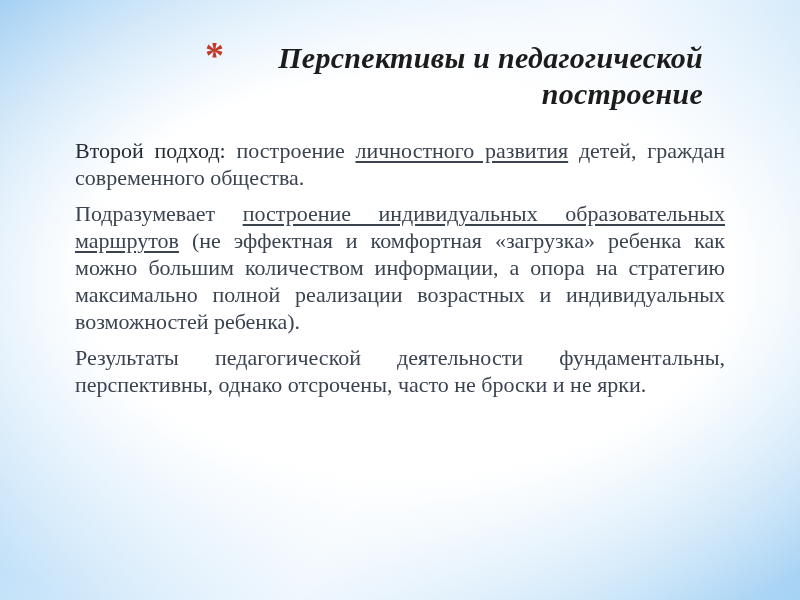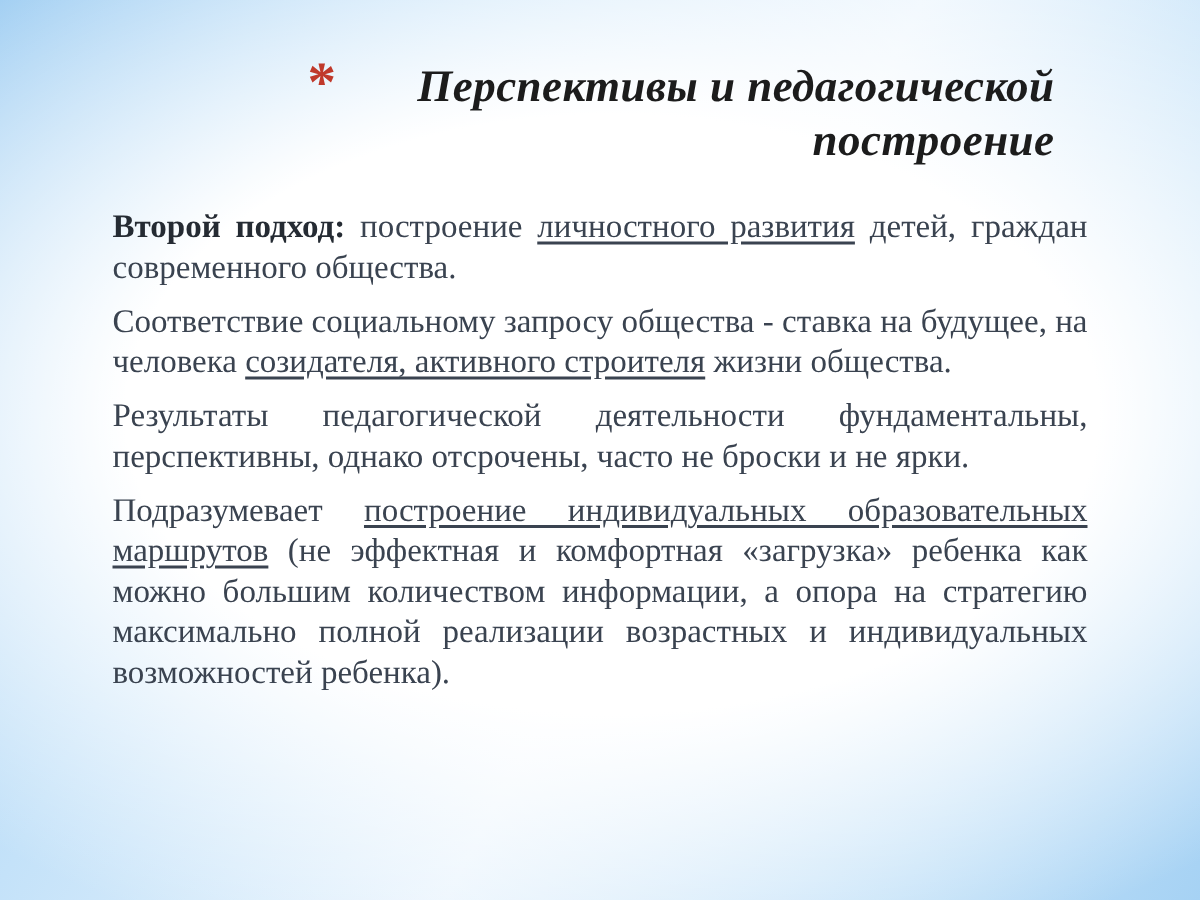--- a/index.html
+++ b/index.html
@@ -48,21 +48,21 @@
     width: 650px;
     font-size: 22px;
     line-height: 27px;
     text-align: justify;
     color: #3a4350;
   }
   .body-block p {
     margin: 0 0 9px 0;
   }
   .lead-bold {
-    font-weight: bold;
+    font-weight: normal;
     color: #252b33;
   }
   .body-block u {
     text-decoration: underline;
     text-underline-offset: 3px;
     text-decoration-thickness: 1.5px;
   }
 </style>
 </head>
 <body>
@@ -74,27 +74,24 @@
     <div>Перспективы и педагогической</div>
     <div>построение</div>
   </div>
 
   <div class="body-block">
 
     <p>
       <span class="lead-bold">Второй подход:</span><span> построение </span><u>личностного развития</u><span> детей, граждан современного общества.</span>
     </p>
 
+
     <p>
-      <span>Соответствие социальному запросу общества - ставка на будущее, на человека </span><u>созидателя, активного строителя</u><span> жизни общества.</span>
+      <span>Подразумевает </span><u>построение индивидуальных образовательных маршрутов</u><span> (не эффектная и комфортная «загрузка» ребенка как можно большим количеством информации, а опора на стратегию максимально полной реализации возрастных и индивидуальных возможностей ребенка).</span>
     </p>
 
     <p>
       <span>Результаты педагогической деятельности фундаментальны, перспективны, однако отсрочены, часто не броски и не ярки.</span>
-    </p>
-
-    <p>
-      <span>Подразумевает </span><u>построение индивидуальных образовательных маршрутов</u><span> (не эффектная и комфортная «загрузка» ребенка как можно большим количеством информации, а опора на стратегию максимально полной реализации возрастных и индивидуальных возможностей ребенка).</span>
     </p>
 
   </div>
 
 </div>
 
 </body></html>

